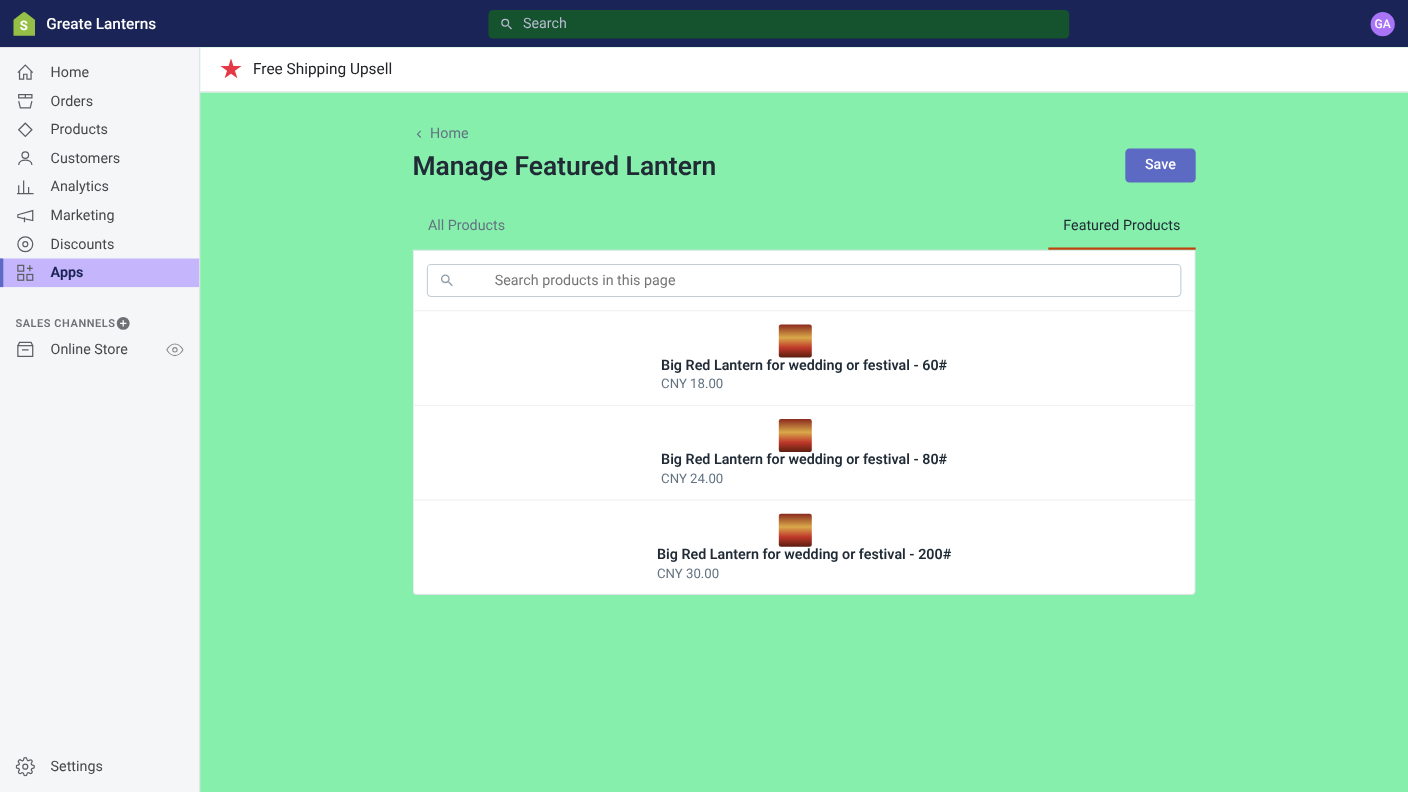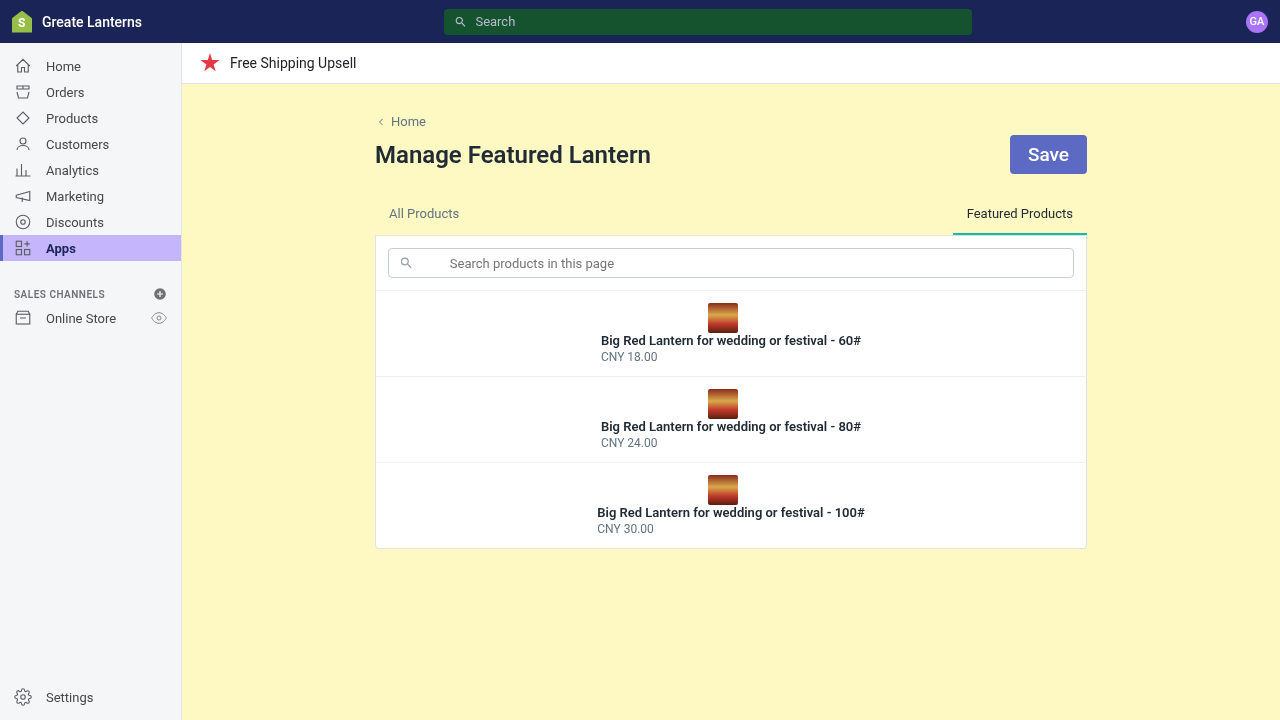--- a/index.html
+++ b/index.html
@@ -119,21 +119,20 @@
       height: 18px;
       margin-right: 14px;
       fill: none;
       stroke: #5c5f62;
       stroke-width: 1.5;
       flex-shrink: 0;
     }
     .nav-section {
       display: flex;
       align-items: center;
-      justify-content: space-between;
       padding: 8px 14px 4px 14px;
       font-size: 10px;
       font-weight: 600;
       color: #6d7175;
       letter-spacing: 0.5px;
       margin-top: 18px;
     }
     .plus-icon {
       width: 14px;
       height: 14px;
@@ -146,21 +145,21 @@
       stroke: #8a8a8a;
       stroke-width: 1.5;
       margin-left: auto;
     }
     .sidebar-footer {
       margin-top: auto;
       padding-bottom: 10px;
     }
     .main {
       flex: 1;
-      background: #fef9c3;
+      background: #86efac;
     }
     .app-header {
       background: white;
       border-bottom: 1px solid #e1e3e5;
       padding: 10px 18px;
       display: flex;
       align-items: center;
     }
     .app-header-icon {
       width: 20px;
@@ -199,39 +198,39 @@
       font-size: 24px;
       font-weight: 600;
       color: #212b36;
     }
     .save-btn {
       background: #5c6ac4;
       color: white;
       border: none;
       padding: 8px 18px;
       border-radius: 4px;
-      font-size: 19px;
+      font-size: 13px;
       font-weight: 500;
       cursor: pointer;
     }
     .tabs {
       display: flex;
       border-bottom: 1px solid #dfe3e8;
       justify-content: space-between;
     }
     .tab {
       padding: 12px 14px;
       font-size: 13px;
       color: #637381;
       cursor: pointer;
       border-bottom: 2px solid transparent;
     }
     .tab.active {
       color: #212b36;
-      border-bottom: 2px solid #14b8a6;
+      border-bottom: 2px solid #c2410c;
     }
     .card {
       background: white;
       border: 1px solid #dfe3e8;
       border-radius: 4px;
       border-top: none;
       border-top-left-radius: 0;
       border-top-right-radius: 0;
     }
     .card-search {
@@ -434,20 +433,20 @@
           <div class="product-thumb"></div>
           <div class="product-info">
             <span class="product-name">Big Red Lantern for wedding or festival - 80#</span>
             <span class="product-price">CNY 24.00</span>
           </div>
         </div>
 
         <div class="product-item">
           <div class="product-thumb"></div>
           <div class="product-info">
-            <span class="product-name">Big Red Lantern for wedding or festival - 100#</span>
+            <span class="product-name">Big Red Lantern for wedding or festival - 200#</span>
             <span class="product-price">CNY 30.00</span>
           </div>
         </div>
       </div>
     </div>
   </div>
 </div>
 
 </body></html>

